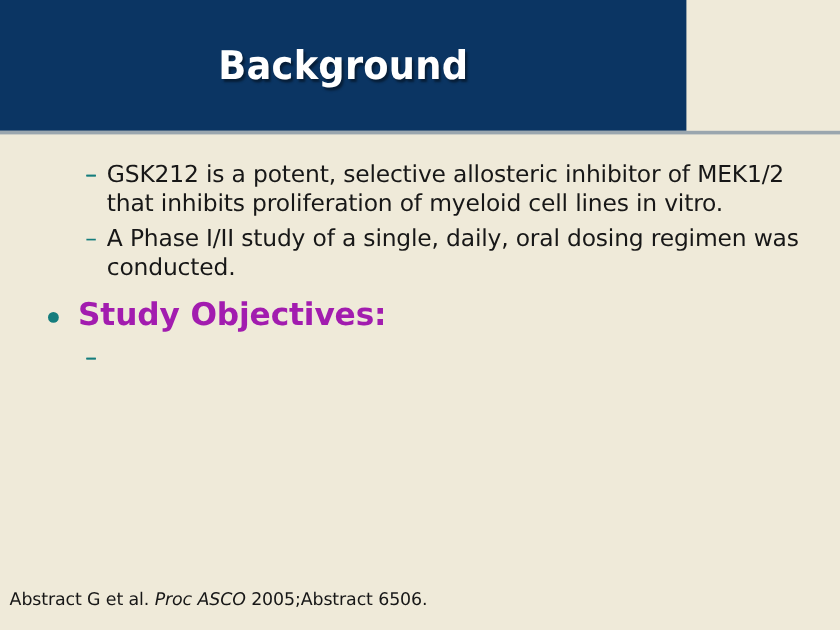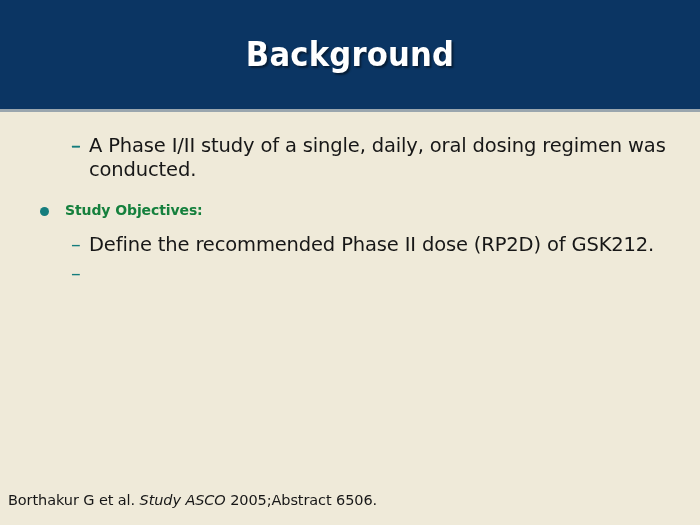--- a/index.html
+++ b/index.html
@@ -21,21 +21,21 @@
     height: 525px;
     background: #efead9;
     box-sizing: border-box;
   }
 
   
   .slide-header {
     position: absolute;
     left: 0;
     top: 0;
-    width: 700px;
+    width: 572px;
     height: 109px;
     background: #0b3563;
     display: flex;
     align-items: center;
     justify-content: center;
   }
   .slide-title {
     color: #ffffff;
     font-family: "DejaVu Sans", sans-serif;
     font-size: 33px;
@@ -94,24 +94,24 @@
     font-size: 19.5px;
     line-height: 23.5px;
     font-weight: normal;
   }
 
   
   .round-item {
     position: relative;
     margin: 0;
     padding: 0 14px 0 65px;
-    font-size: 14px;
+    font-size: 26px;
     line-height: 23.5px;
     font-weight: bold;
-    color: #15803d;
+    color: #a21caf;
     font-family: "DejaVu Sans", sans-serif;
     letter-spacing: -0.1px;
   }
   .round-item .dot-marker {
     position: absolute;
     left: 40px;
     top: 8px;
     width: 9px;
     height: 9px;
     border-radius: 50%;
@@ -151,43 +151,43 @@
   <div class="header-rule"></div>
 
   <div class="slide-body">
 
     <ul class="bullet-list">
       <li class="dash-item">
         <span class="dash-marker">–</span>
       </li>
       <li class="dash-item">
         <span class="dash-marker">–</span>
+        <span>GSK212 is a potent, selective allosteric inhibitor of MEK1/2 that inhibits proliferation of myeloid cell lines in vitro.</span>
       </li>
       <li class="dash-item">
         <span class="dash-marker">–</span>
         <span>A Phase I/II study of a single, daily, oral dosing regimen was conducted.</span>
       </li>
     </ul>
 
     <ul class="bullet-list group-gap-top">
       <li class="round-item">
         <span class="dot-marker"></span>
         <span>Study Objectives:</span>
       </li>
     </ul>
 
     <ul class="bullet-list group-gap-after-heading">
       <li class="dash-item">
         <span class="dash-marker">–</span>
-        <span>Define the recommended Phase II dose (RP2D) of GSK212.</span>
       </li>
       <li class="dash-item">
         <span class="dash-marker">–</span>
       </li>
     </ul>
 
   </div>
 
   <div class="slide-footer">
-    <span>Borthakur G et al. </span><span class="cite-italic">Study ASCO</span><span> 2005;Abstract 6506.</span>
+    <span>Abstract G et al. </span><span class="cite-italic">Proc ASCO</span><span> 2005;Abstract 6506.</span>
   </div>
 
 </div>
 
 </body></html>

